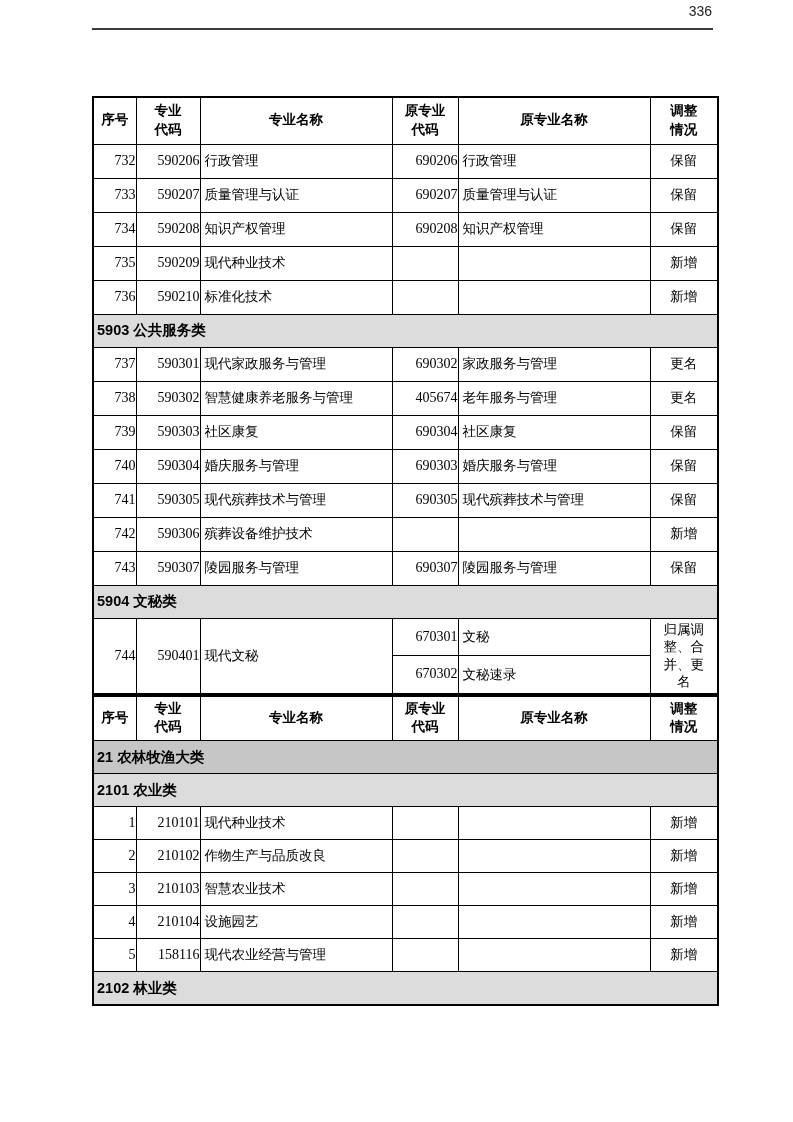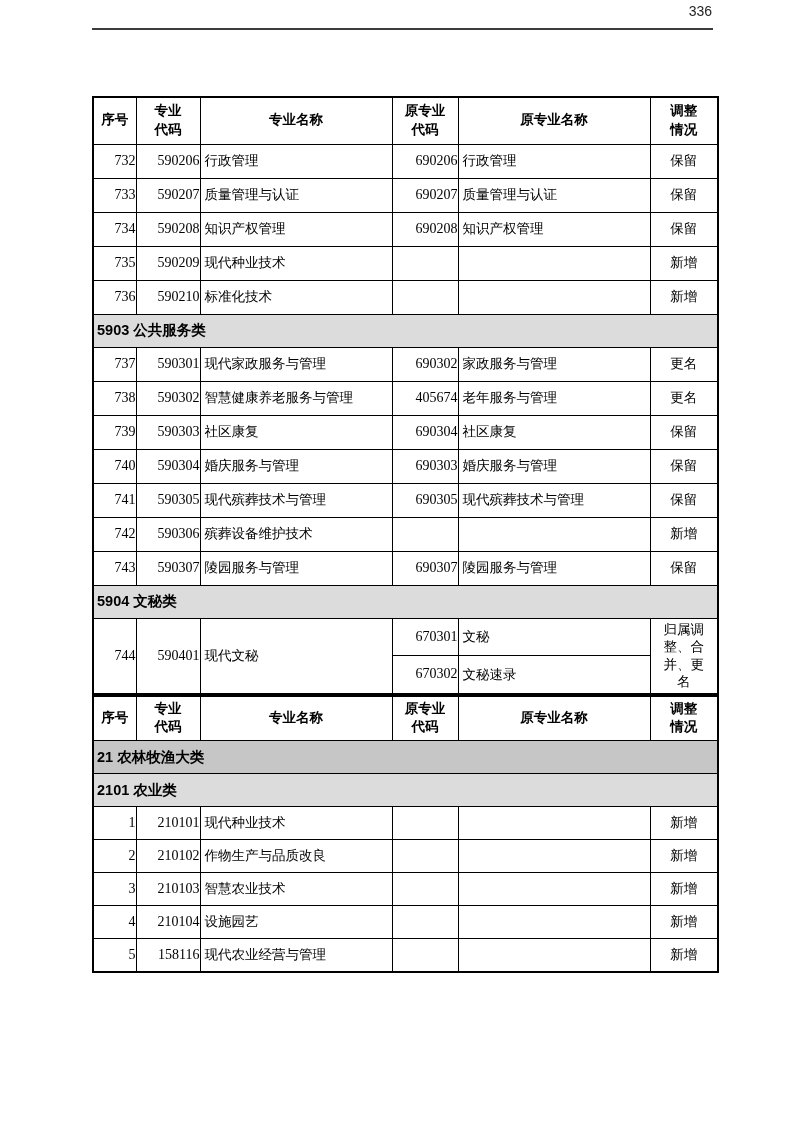--- a/index.html
+++ b/index.html
@@ -299,16 +299,19 @@
             <td class="status">新增</td>
           </tr>
           <tr class="data-row">
             <td class="num">5</td>
             <td class="num">158116</td>
             <td class="name">现代农业经营与管理</td>
             <td class="num"></td>
             <td class="name"></td>
             <td class="status">新增</td>
           </tr>
+          <tr class="section-row sub">
+            <td colspan="6">2102 林业类</td>
+          </tr>
         </tbody>
       </table>
   </div>
 </div>
 
 </body></html>

